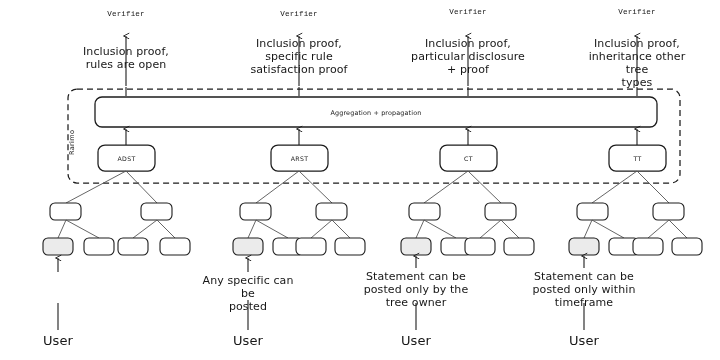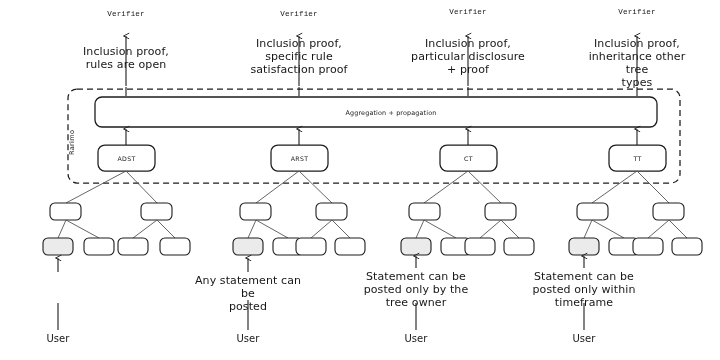--- a/index.html
+++ b/index.html
@@ -9,29 +9,28 @@
     color:#1c1c1c;
   }
   #stage{position:absolute;left:0;top:0;width:720px;height:360px;}
   #stage svg{position:absolute;left:0;top:0;width:720px;height:360px;}
   .lbl{
     position:absolute;text-align:center;line-height:1.18;
     font-size:11px;color:#171717;white-space:pre-line;
     letter-spacing:.1px;
   }
   .lbl.verifier{font-size:7.6px;font-family:Liberation Mono, monospace;}
-  .lbl.user{font-size:10px;}
+  .lbl.user{font-size:13px;}
   .nodetxt{
     position:absolute;text-align:center;font-size:6.2px;
     color:#171717;letter-spacing:.35px;
   }
   .aggtxt{
     position:absolute;text-align:center;font-size:6.4px;color:#171717;
     letter-spacing:.15px;
-    padding-left:15px;
   }
   .rotlbl{
     position:absolute;font-size:6.6px;color:#171717;
     transform:rotate(-90deg);transform-origin:left top;
     white-space:nowrap;letter-spacing:.3px;
   }
 </style>
 </head>
 <body>
 
@@ -141,21 +140,21 @@
   <div class="lbl" style="left:76px;top:46px;width:100px;">Inclusion proof,
 rules are open</div>
   <div class="nodetxt" style="left:98px;top:155px;width:57px;">ADST</div>
   <div class="lbl user" style="left:28px;top:333px;width:60px;">User</div>
 
   <div class="lbl verifier" style="left:259px;top:10px;width:80px;">Verifier</div>
   <div class="lbl" style="left:245px;top:38px;width:108px;">Inclusion proof,
 specific rule
 satisfaction proof</div>
   <div class="nodetxt" style="left:271px;top:155px;width:57px;">ARST</div>
-  <div class="lbl" style="left:194px;top:275px;width:108px;">Any statement can be
+  <div class="lbl" style="left:194px;top:275px;width:108px;">Any specific can be
 posted</div>
   <div class="lbl user" style="left:218px;top:333px;width:60px;">User</div>
 
   <div class="lbl verifier" style="left:428px;top:8px;width:80px;">Verifier</div>
   <div class="lbl" style="left:411px;top:38px;width:114px;">Inclusion proof,
 particular disclosure
 + proof</div>
   <div class="nodetxt" style="left:440px;top:155px;width:57px;">CT</div>
   <div class="lbl" style="left:360px;top:271px;width:112px;">Statement can be
 posted only by the

